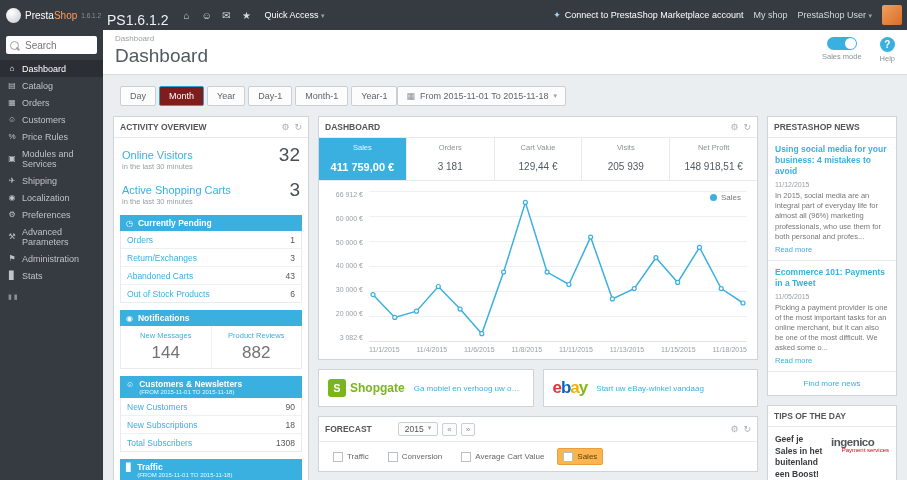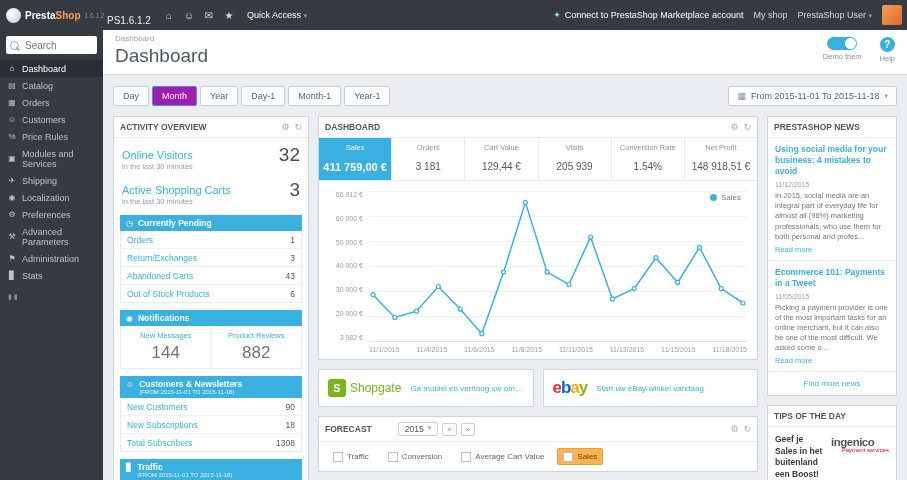--- a/index.html
+++ b/index.html
@@ -4,24 +4,24 @@
 <style>
   html,body{margin:0;padding:0}
   body{width:907px;height:480px;position:relative;overflow:hidden;background:#ebeef0;
        font-family:"Liberation Sans","DejaVu Sans",sans-serif;font-size:11px;color:#555}
   [data-interactable="true"]{cursor:pointer}
 
   
   .topbar{position:absolute;top:0;left:0;width:100%;height:30px;background:#363a41;display:flex;align-items:center;color:#c2c6cb;z-index:30}
   .tb-logo{width:103px;height:30px;display:flex;align-items:center;gap:4px;padding:0 6px;box-sizing:border-box;flex:none}
   .logo-circle{width:15px;height:15px;border-radius:50%;background:radial-gradient(circle at 35% 32%,#ffffff,#c3c9cf);flex:none}
-  .brand{font-size:10px;font-weight:bold;color:#fff;white-space:nowrap}
+  .brand{font-size:10px;font-weight:normal;color:#fff;white-space:nowrap}
   .brand .brand-shop{color:#ff9d5b}
   .ver{font-size:6.5px;color:#8b9298}
-  .tb-ps{font-size:10px;color:#eef1f3;margin:10px 8px 0 4px;white-space:nowrap}
+  .tb-ps{font-size:14px;color:#eef1f3;margin:10px 8px 0 4px;white-space:nowrap}
   .tb-icon{width:20px;text-align:center;font-size:10px;color:#d7dadd}
   .tb-quick{font-size:9px;color:#fff;margin-left:8px;white-space:nowrap}
   .caret{font-size:7px;color:#9aa0a5}
   .tb-right{margin-left:auto;display:flex;align-items:center;gap:10px;padding-right:5px;font-size:9px;white-space:nowrap}
   .tb-connect{color:#fff;display:flex;align-items:center;gap:4px}
   .tb-bolt{color:#9fd9f2;font-size:9px}
   .tb-link{color:#d7dadd}
   .tb-user{color:#d7dadd}
   .avatar{width:20px;height:20px;border-radius:2px;background:linear-gradient(135deg,#f0a05a,#d96d2b);flex:none}
 
@@ -41,24 +41,24 @@
   .page-header{background:#fff;border-bottom:1px solid #d8dcdf;padding:4px 12px 7px;display:flex;justify-content:space-between;align-items:flex-start;flex:none}
   .crumb{font-size:8px;color:#9aa0a5}
   .page-title{font-size:19px;font-weight:400;color:#515a61;margin:2px 0 0}
   .ph-right{display:flex;gap:18px;align-items:flex-start;padding-top:3px}
   .toggle{width:30px;height:13px;border-radius:7px;background:#3ab0e0;position:relative;margin:0 auto}
   .toggle::after{content:"";position:absolute;right:1px;top:1px;width:11px;height:11px;background:#fff;border-radius:50%}
   .tiny-label{font-size:7.5px;color:#8b9298;margin-top:2px;text-align:center}
   .help-btn{width:15px;height:15px;border-radius:50%;background:#3ab0e0;color:#fff;font-size:10px;line-height:15px;text-align:center;margin:0 auto;font-weight:bold}
 
   .content{flex:1;padding:9px 10px;overflow:hidden}
-  .filter-row{display:flex;justify-content:space-between;margin:2px 0 10px}
+  .filter-row{display:flex;margin:2px 7px 10px}
   .btn-group{display:flex;gap:3px}
   .fbtn{height:20px;padding:0 9px;background:#fcfcfc;border:1px solid #c9cfd3;border-radius:2px;font-size:9px;color:#5d656c;line-height:18px}
-  .fbtn.active{background:#a21caf;border-color:#2f9cc9;color:#fff}
+  .fbtn.active{background:#7f1d1d;border-color:#2f9cc9;color:#fff}
   .date-btn{height:20px;box-sizing:border-box;padding:0 8px;background:#fcfcfc;border:1px solid #c9cfd3;border-radius:2px;font-size:9px;color:#5d656c;display:flex;align-items:center;gap:5px}
   .cal-ic{font-size:9px;color:#8b9298}
 
   .columns{display:flex;gap:9px;align-items:flex-start}
   .col-left{width:196px;flex:none}
   .col-center{flex:1;min-width:0}
   .col-right{width:130px;flex:none}
 
   .panel{background:#fff;border:1px solid #cfd4d8;margin-bottom:9px}
   .panel-h{display:flex;align-items:center;gap:16px;padding:5px 6px;font-size:8.5px;font-weight:bold;color:#555;text-transform:uppercase;border-bottom:1px solid #e8ebed}
@@ -101,21 +101,21 @@
   .ylabels{width:40px;height:150px;display:flex;flex-direction:column;justify-content:space-between;text-align:right;padding-right:6px;font-size:7px;color:#9aa0a5;box-sizing:border-box;flex:none}
   .plot{flex:1;height:150px;position:relative;border-bottom:1px solid #dfe3e6;
         background:repeating-linear-gradient(to top,transparent 0,transparent 24px,#eef1f3 24px,#eef1f3 25px)}
   .xlabels{display:flex;justify-content:space-between;margin-left:40px;font-size:7px;color:#9aa0a5;padding:4px 0 2px}
 
   
   .promos{display:flex;gap:9px;margin-bottom:9px}
   .promo{flex:1;background:#fff;border:1px solid #cfd4d8;display:flex;align-items:center;gap:9px;padding:8px 9px;min-width:0}
   .shopgate-logo{display:flex;align-items:center;gap:4px;flex:none}
   .shopgate-ic{width:18px;height:18px;border-radius:3px;background:#7ab51d;color:#fff;font-weight:bold;text-align:center;line-height:18px;font-size:11px}
-  .shopgate-txt{color:#7ab51d;font-weight:normal;font-size:12px}
+  .shopgate-txt{color:#7ab51d;font-weight:bold;font-size:12px}
   .promo-link{font-size:8px;color:#3ab0e0;white-space:nowrap;overflow:hidden;text-overflow:ellipsis}
   .ebay-logo{font-weight:bold;font-size:17px;letter-spacing:-1px;flex:none}
   .ebay-logo span:nth-child(1){color:#e53238}
   .ebay-logo span:nth-child(2){color:#0064d2}
   .ebay-logo span:nth-child(3){color:#f5af02}
   .ebay-logo span:nth-child(4){color:#86b817}
 
   
   .fc-controls{display:flex;align-items:center;gap:4px;margin-left:10px;font-weight:normal}
   .year-select{border:1px solid #c9cfd3;border-radius:2px;padding:1px 6px;font-size:8.5px;color:#555;display:flex;gap:4px;background:#fcfcfc}
@@ -224,21 +224,21 @@
 <div class="main" data-interactable="false">
 
   <div class="page-header" data-interactable="false">
     <div>
       <div class="crumb" data-interactable="true">Dashboard</div>
       <h1 class="page-title" data-interactable="false">Dashboard</h1>
     </div>
     <div class="ph-right">
       <div data-interactable="false">
         <div class="toggle" data-interactable="true"></div>
-        <div class="tiny-label" data-interactable="false">Demo them</div>
+        <div class="tiny-label" data-interactable="false">Sales mode</div>
       </div>
       <div data-interactable="false">
         <div class="help-btn" data-interactable="true">?</div>
         <div class="tiny-label" data-interactable="false">Help</div>
       </div>
     </div>
   </div>
 
   <div class="content" data-interactable="false">
 
@@ -368,24 +368,20 @@
                 <div class="kpi-label">Orders</div>
                 <div class="kpi-val">3 181</div>
               </div>
             <div class="kpi" data-interactable="true">
                 <div class="kpi-label">Cart Value</div>
                 <div class="kpi-val">129,44 €</div>
               </div>
             <div class="kpi" data-interactable="true">
                 <div class="kpi-label">Visits</div>
                 <div class="kpi-val">205 939</div>
-              </div>
-            <div class="kpi" data-interactable="true">
-                <div class="kpi-label">Conversion Rate</div>
-                <div class="kpi-val">1.54%</div>
               </div>
             <div class="kpi" data-interactable="true">
                 <div class="kpi-label">Net Profit</div>
                 <div class="kpi-val">148 918,51 €</div>
               </div>
           </div>
           <div class="chart-wrap" data-interactable="false">
             <div class="legend" data-interactable="false">
                 <span class="legend-dot" data-interactable="false"></span>
                 <span>Sales</span>

